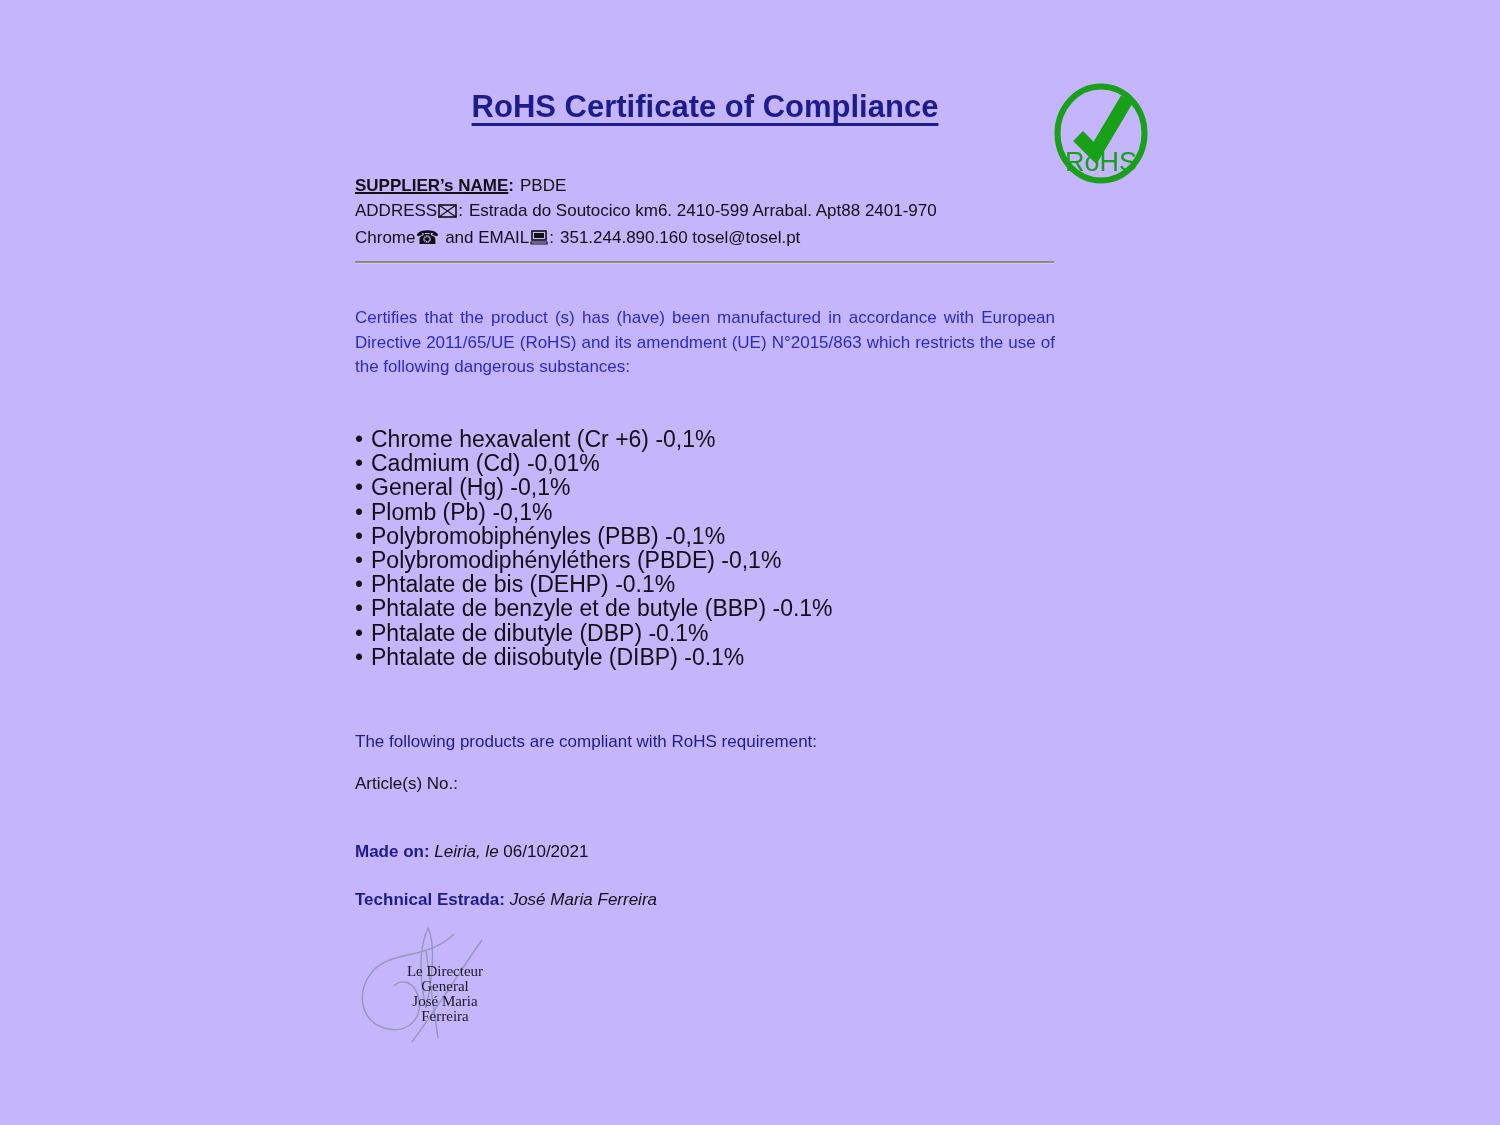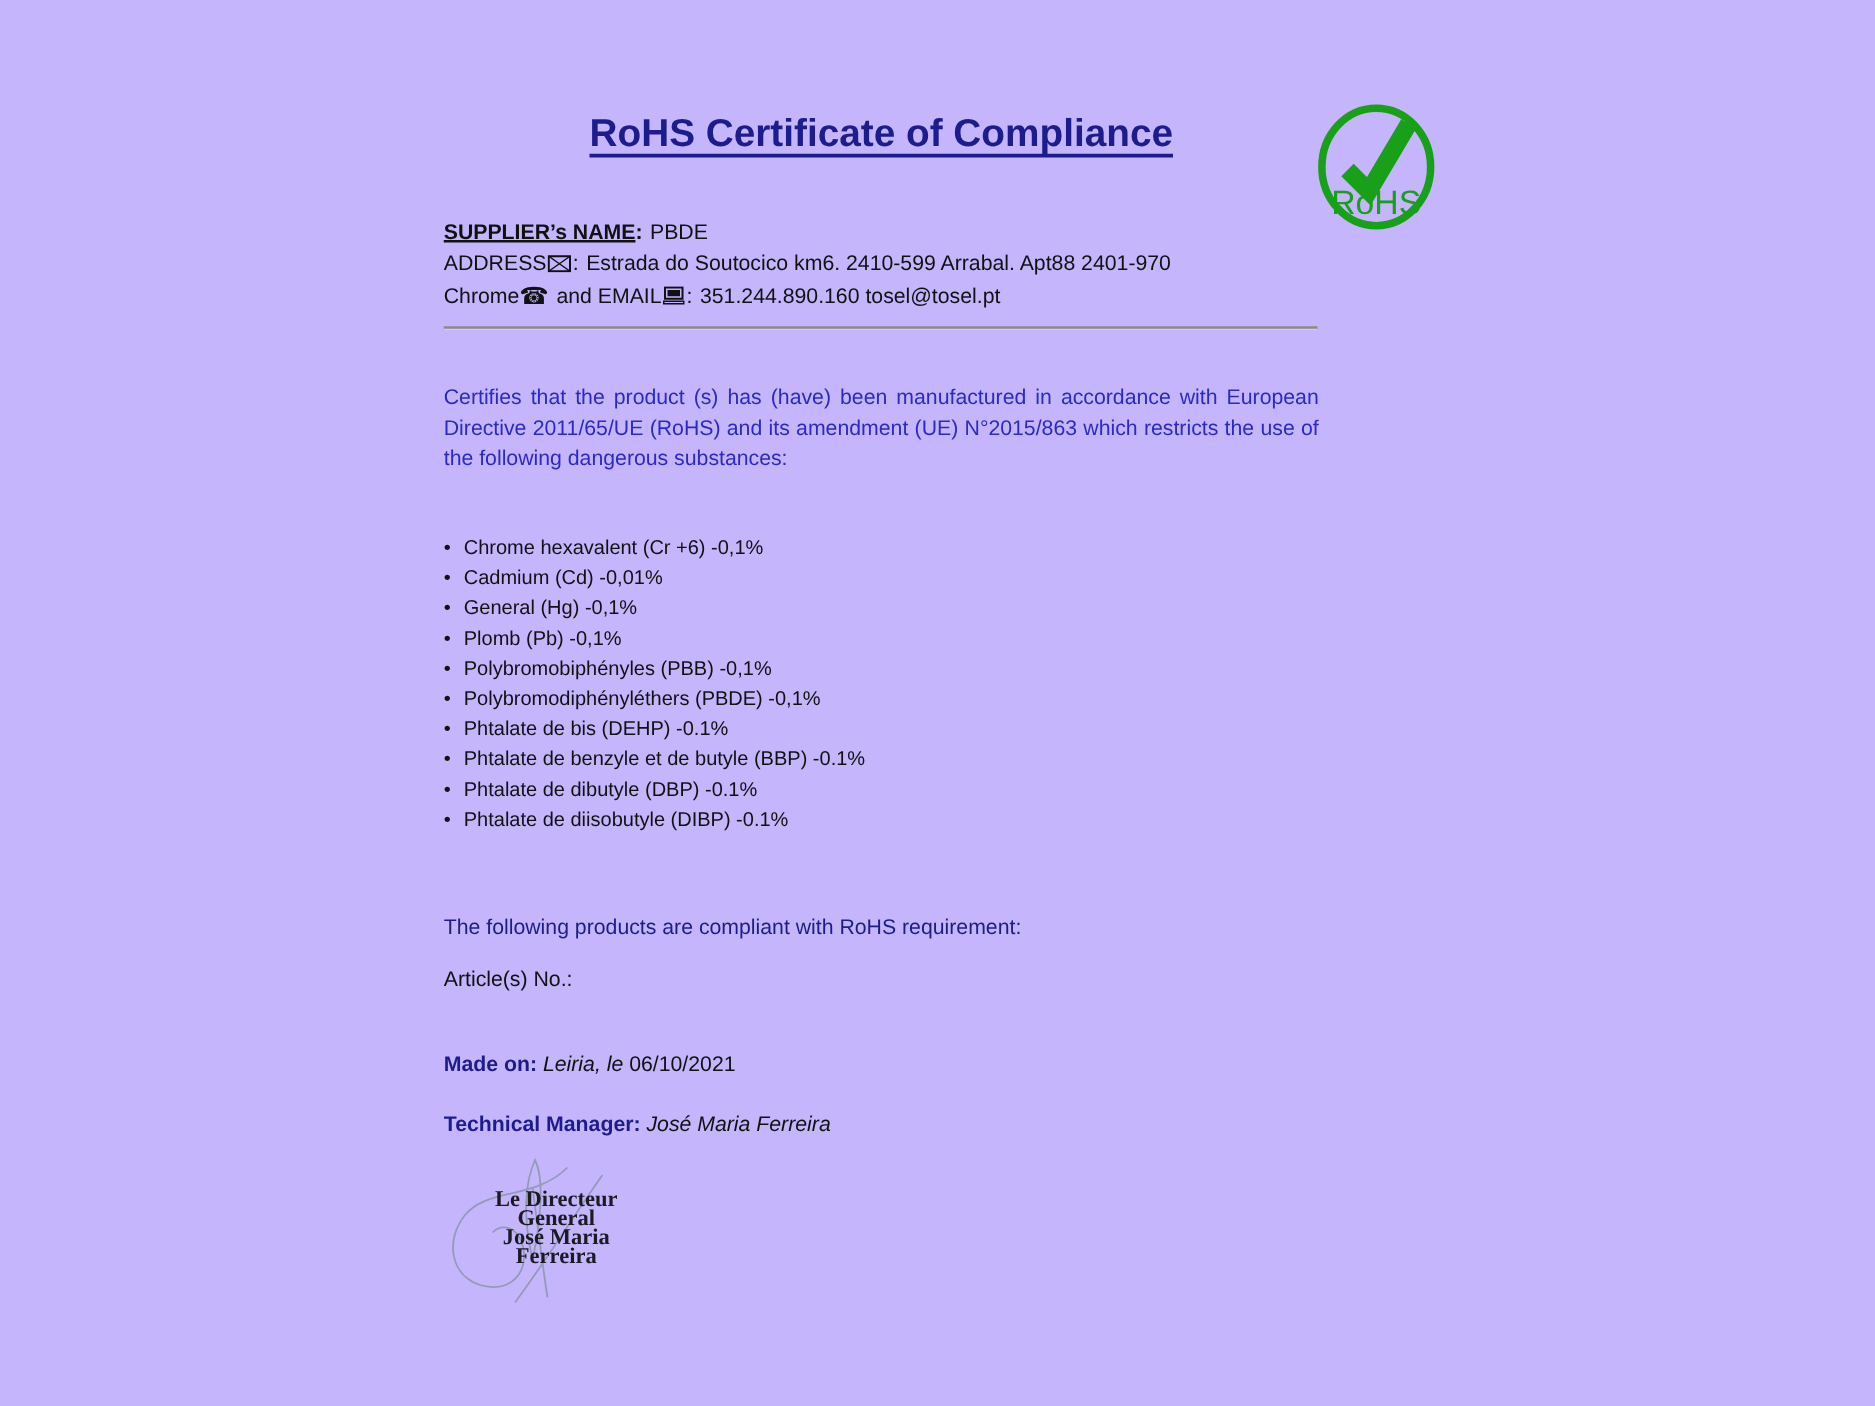--- a/index.html
+++ b/index.html
@@ -37,42 +37,42 @@
     background:#8a8a8a;border-bottom:1px solid #d2d2d2;
   }
 
   
   .certifies{
     top:306px;font-size:17px;line-height:24.6px;color:var(--para-blue,#2B2BC4);
     text-align:justify;
   }
 
   
-  .substances{top:427px;font-size:16px;line-height:24.2px;color:#111;}
+  .substances{top:427px;font-size:23px;line-height:24.2px;color:#111;}
   .substances .li{padding-left:16px;position:relative;}
   .substances .li::before{content:"•";position:absolute;left:0;top:0;}
 
   
   .following{top:732px;font-size:17px;color:var(--navy,#1C1C8C);}
   .articles{top:774px;font-size:17px;color:#111;}
 
   
   .made-on,.tech-mgr{font-size:17px;color:#111;}
   .made-on{top:842px;}
   .tech-mgr{top:890px;}
   .navy-bold{color:var(--navy,#1C1C8C);font-weight:bold;}
   .italic{font-style:italic;}
 
   
   .signature{position:absolute;left:350px;top:920px;width:150px;height:132px;}
   .signature svg{position:absolute;left:0;top:0;}
   .sig-text{
-    position:absolute;left:40px;top:32px;width:110px;text-align:center;
-    font-family:"Liberation Serif","DejaVu Serif",serif;font-size:18px;
-    line-height:15px;color:#1b1b24;font-weight:bold;
+    position:absolute;left:40px;top:44px;width:110px;text-align:center;
+    font-family:"Liberation Serif","DejaVu Serif",serif;font-size:15px;
+    line-height:15px;color:#1b1b24;
   }
 </style>
 </head>
 <body>
 
 <div class="doc">
 
   <div class="content title">
     <span>RoHS Certificate of Compliance</span>
   </div>
@@ -124,21 +124,21 @@
   <div class="content articles">Article(s) No.:</div>
   <div class="content following">The following products are compliant with RoHS requirement:</div>
 
   <div class="content made-on">
     <span class="navy-bold">Made on:</span>
     <span class="italic">Leiria, le</span>
     <span>06/10/2021</span>
   </div>
 
   <div class="content tech-mgr">
-    <span class="navy-bold">Technical Manager:</span>
+    <span class="navy-bold">Technical Estrada:</span>
     <span class="italic">José Maria Ferreira</span>
   </div>
 
   <div class="signature">
     <svg width="150" height="132" viewBox="0 0 150 132">
       <g fill="none" stroke="#8e97ae" stroke-width="1.4" opacity="0.9">
         <path d="M78,8 C70,26 68,52 76,88 C82,60 86,24 78,8 Z"></path>
         <path d="M104,14 C78,40 40,30 22,52 C6,72 10,100 34,108 C58,115 74,98 68,76 C64,62 52,58 44,66"></path>
         <path d="M132,20 C112,48 90,84 62,122"></path>
         <path d="M76,30 C80,60 84,92 88,118"></path>

